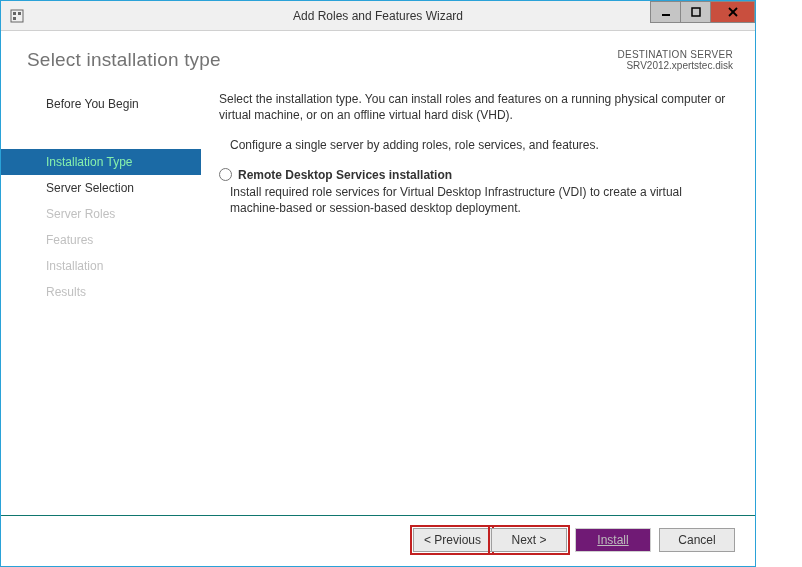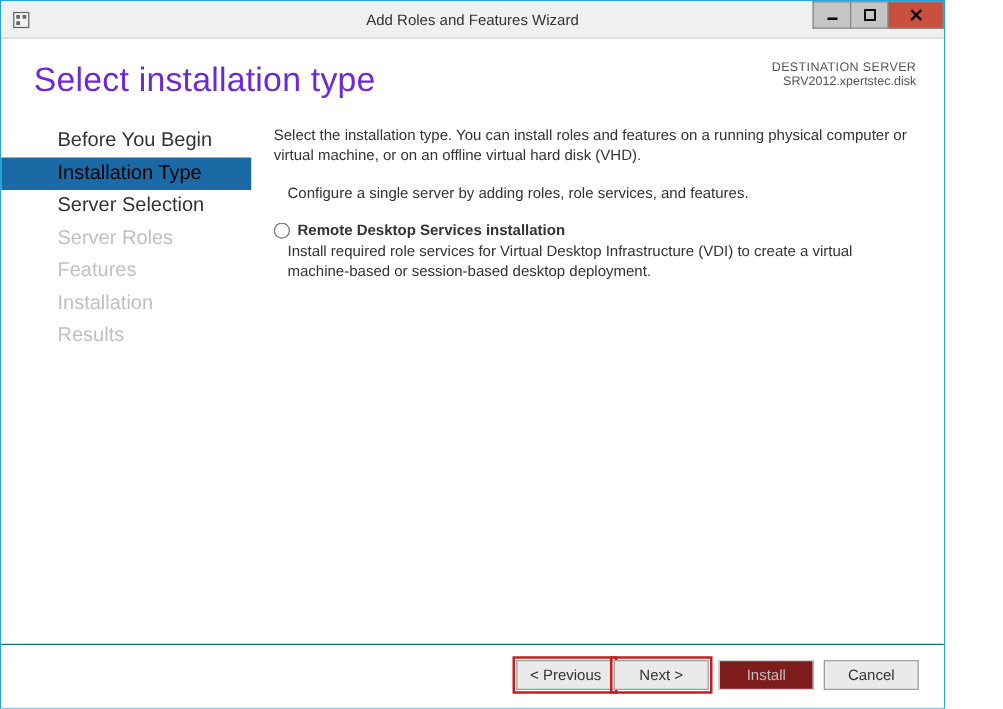--- a/index.html
+++ b/index.html
@@ -68,23 +68,23 @@
       flex-direction: column;
       background: #fff;
       padding: 0;
     }
     .header-row {
       display: flex;
       padding: 18px 22px 20px 26px;
       align-items: flex-start;
     }
     .page-title {
-      font-size: 27px;
+      font-size: 19px;
       font-weight: 300;
-      color: #6d28d9;
+      color: #737373;
       letter-spacing: 0.2px;
     }
     .dest-server {
       margin-left: auto;
       text-align: right;
       font-size: 10px;
       color: #555;
     }
     .dest-server .label { letter-spacing: 0.3px; }
     .main-row {
@@ -93,40 +93,41 @@
       padding: 0 22px 0 0;
     }
     .sidebar {
       width: 200px;
       padding-top: 0;
     }
     .side-item {
       height: 26px;
       line-height: 26px;
       padding-left: 45px;
-      font-size: 16px;
+      font-size: 12px;
       color: #333;
       cursor: pointer;
     }
     .side-item.active {
       background: #1b6aa5;
-      color: #000000;
+      color: #86efac;
+      margin-top: 32px;
     }
     .side-item.disabled { color: #c0c0c0; cursor: default; }
     .content {
       flex: 1;
       padding: 0 0 0 18px;
       font-size: 12px;
       color: #333;
     }
     .intro-text { margin-bottom: 14px; line-height: 1.35; }
     .option-block { margin-bottom: 14px; }
     .option-head {
       display: flex;
-      align-items: flex-end;
+      align-items: center;
       gap: 6px;
     }
     input[type="radio"] {
       accent-color: #000;
       width: 13px; height: 13px;
     }
     .option-label { font-weight: 700; font-size: 12px; }
     .option-desc {
       margin-left: 11px;
       line-height: 1.35;
@@ -154,22 +155,23 @@
       padding: 0 10px;
       font-size: 12px;
       background: #eaeaea;
       border: 1px solid #9f9f9f;
       color: #333;
       cursor: pointer;
     }
     .btn:disabled {
       color: #bdbdbd;
       border-color: #cfcfcf;
-      background: #7f1d1d;
+      background: #701a75;
       cursor: default;
+      text-decoration: underline;
     }
     .btn.hl { outline: 2px solid #c22020; outline-offset: 1px; }
     .btn-pair { display: flex; }
     .btn-pair .btn:first-child { border-right: none; }
   </style>
 </head>
 <body>
 
 <div class="window">
   <div class="titlebar">

